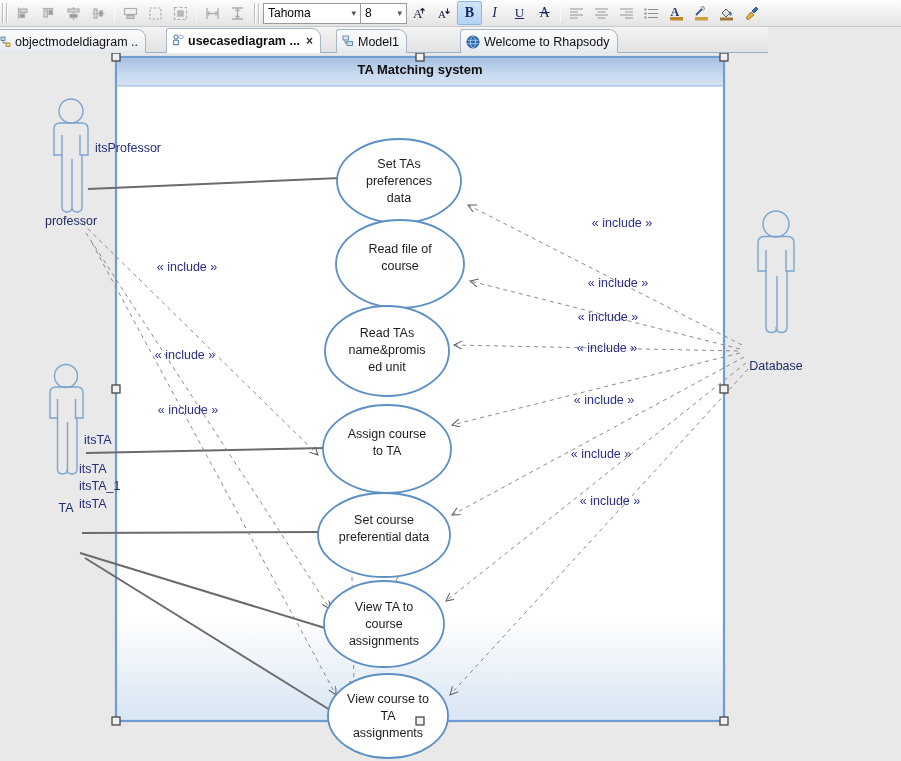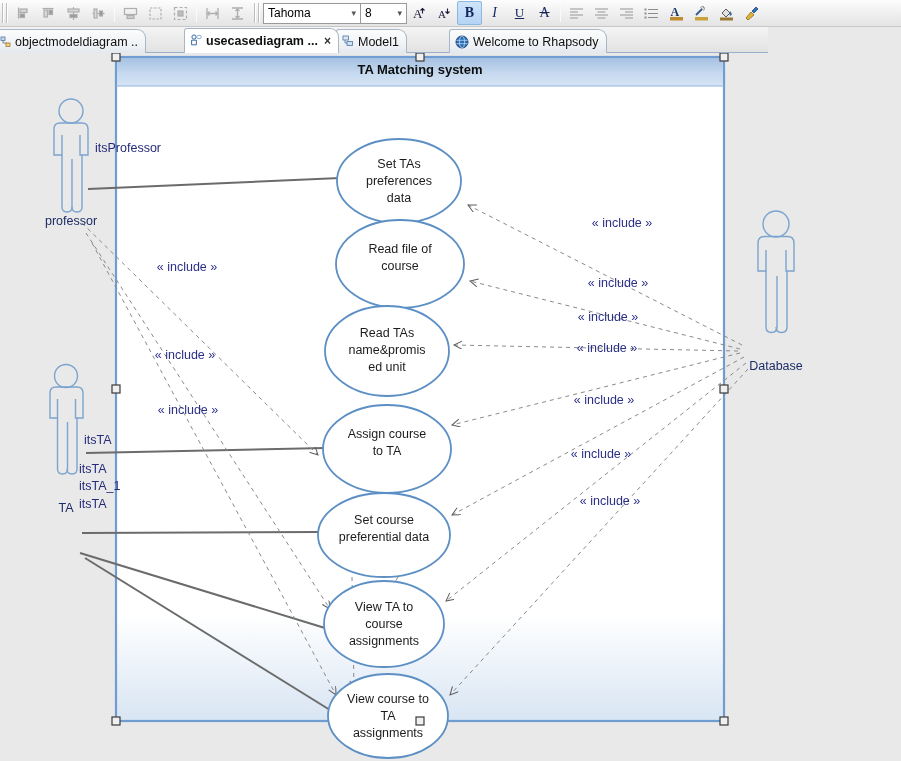--- a/index.html
+++ b/index.html
@@ -324,21 +324,21 @@
     <span class="tab-ico">
       <svg width="11" height="12" viewBox="0 0 11 12">
           <rect x="1" y="1" width="4" height="3.5" fill="#c9d9ea" stroke="#4a76a8" stroke-width=".8"></rect>
           <rect x="6" y="7" width="4" height="3.5" fill="#f0d48a" stroke="#9a7b2a" stroke-width=".8"></rect>
           <path d="M3 4.5v2.5h3.5" stroke="#6b6b6b" fill="none" stroke-width=".8"></path>
         </svg>
     </span>
     <span>objectmodeldiagram ..</span>
   </div>
 
-  <div class="tab selected" style="left:166px;margin-left:18px;">
+  <div class="tab selected" style="left:166px;">
     <span class="tab-ico">
       <svg width="12" height="14" viewBox="0 0 12 14">
           <circle cx="4" cy="3" r="2.1" fill="none" stroke="#3a6ea5" stroke-width="1"></circle>
           <path d="M1.6 6.2h4.8v4.6H1.6z" fill="none" stroke="#3a6ea5" stroke-width="1"></path>
           <ellipse cx="9" cy="3" rx="2.4" ry="1.7" fill="none" stroke="#7aa7d4" stroke-width=".9"></ellipse>
         </svg>
     </span>
     <span>usecasediagram ...</span>
     <span class="tab-close">×</span>
   </div>
@@ -347,21 +347,21 @@
     <span class="tab-ico">
       <svg width="12" height="13" viewBox="0 0 12 13">
           <rect x="1" y="1" width="5.5" height="4" fill="#dfe8f2" stroke="#4a76a8" stroke-width=".8"></rect>
           <rect x="5" y="6.5" width="5.5" height="4" fill="#cfe0f0" stroke="#4a76a8" stroke-width=".8"></rect>
           <path d="M3 5v3h2" stroke="#4a76a8" fill="none" stroke-width=".8"></path>
         </svg>
     </span>
     <span>Model1</span>
   </div>
 
-  <div class="tab" style="left:449px;">
+  <div class="tab" style="left:460px;">
     <span class="tab-ico">
       <svg width="14" height="14" viewBox="0 0 14 14">
           <circle cx="7" cy="7" r="6" fill="#2d6fb5" stroke="#15427a" stroke-width="1"></circle>
           <ellipse cx="7" cy="7" rx="2.6" ry="6" fill="none" stroke="#bcd9f2" stroke-width=".8"></ellipse>
           <path d="M1.3 5.3h11.4M1.3 8.7h11.4" stroke="#bcd9f2" stroke-width=".8"></path>
         </svg>
     </span>
     <span>Welcome to Rhapsody</span>
   </div>
 </div>

